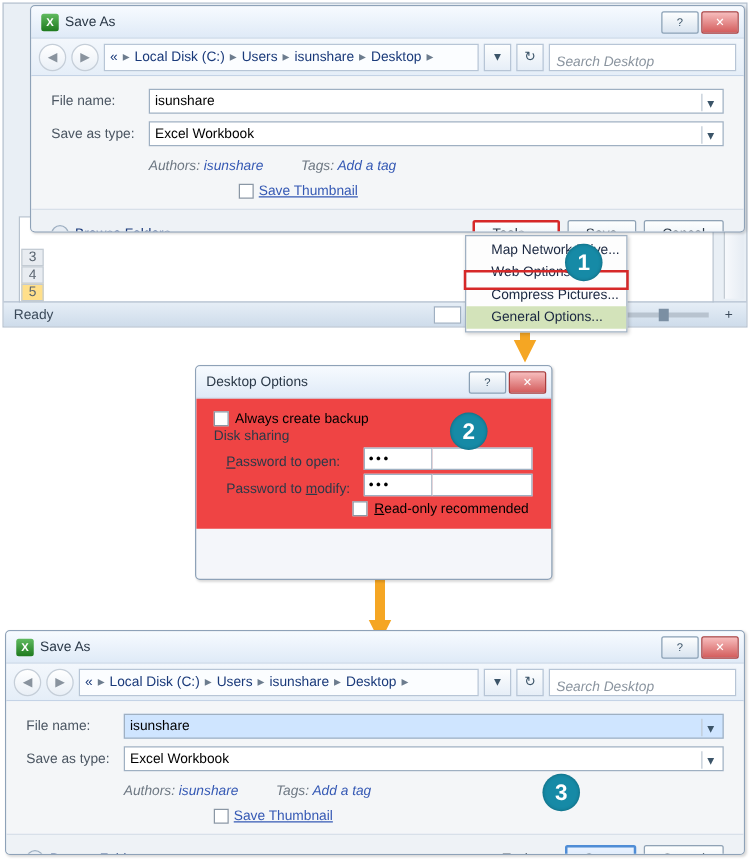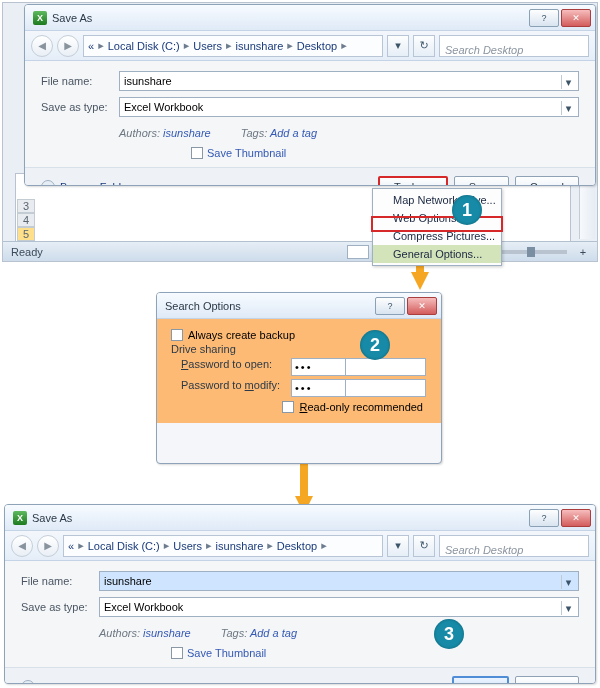--- a/index.html
+++ b/index.html
@@ -17,42 +17,42 @@
   .crumb-box .arr { color:#6c7c8e; padding:0 2px; }
   .sm-btn { width:22px; height:22px; border:1px solid #b7c5d6; background:linear-gradient(#fdfefe,#e6eef7); display:flex; align-items:center; justify-content:center; color:#3b5468; }
   .search-box { width:150px; height:22px; border:1px solid #b7c5d6; background:#fff; display:flex; align-items:flex-end; padding:0 5px; color:#8a949f; font-style:italic; }
   .form-area { padding:6px 16px 4px 16px; background:#f4f6f8; }
   .frow { display:flex; align-items:center; height:24px; margin:2px 0; }
   .frow label { width:70px; text-align:left; margin-right:8px; color:#4b5662; }
   .combo { flex:1; height:20px; border:1px solid #9fb0c2; background:#fff; display:flex; align-items:center; padding:0 4px; position:relative; }
   .combo .chev { position:absolute; right:3px; top:3px; width:14px; height:14px; border-left:1px solid #c0cad5; display:flex; align-items:center; justify-content:center; color:#3b5468; }
   .meta { display:flex; gap:30px; padding:6px 0 4px 78px; color:#6d7782;font-style:italic; }
   .meta .bluelink { color:#3559b4; }
-  .thumb-row { padding:4px 0 4px 150px; display:flex; align-items:flex-end; gap:4px; color:#3559b4; }
+  .thumb-row { padding:4px 0 4px 150px; display:flex; align-items:flex-end; gap:4px; color:#3559b4;text-decoration:underline; }
   .cb { width:12px; height:12px; border:1px solid #8a97a5; background:#fff; }
   .btn-row { display:flex; align-items:center; padding:8px 16px; border-top:1px solid #d8e0e9; background:#eef2f6; }
   .browse { display:flex; align-items:center; gap:5px; color:#1a3a7a; }
   .browse .chev2 { width:14px;height:14px;border:1px solid #9fb0c2;border-radius:50%;background:#e7edf4;display:flex;align-items:center;justify-content:center;font-size:8px;color:#3b5468;}
   .spacer { flex:1; }
   .pbtn { padding:2px 14px; height:22px; border:1px solid #8fa2b5; background:linear-gradient(#fdfefe,#e3ecf5); border-radius:2px; margin-left:6px; display:flex; align-items:center; color:#2b3948; }
   .tools-btn { display:flex; align-items:center; gap:4px; }
   .red-frame { border:2px solid #d62828; }
   .menu-popup { position:absolute; background:#fdfdfd; border:1px solid #9fb0c2; box-shadow:1px 1px 3px rgba(0,0,0,0.2); padding:2px 0; }
   .menu-item { padding:3px 24px 3px 20px; color:#1a2740; white-space:nowrap; }
   .menu-item.hl { background:#d3e3ba; }
   .sheet { background:#fff; border:1px solid #b8c3cf; }
   .status-bar { height:20px; background:linear-gradient(#e6eef6,#cedceb); border-top:1px solid #b2c0d0; display:flex; align-items:center; padding:0 8px; color:#3b4a5a; gap:6px;}
   .view-btn { width:22px;height:14px;border:1px solid #9fb0c2;background:#fff; }
   .zoom-slider { width:80px; height:4px; background:#b8c3cf; position:relative; margin:0 4px;}
   .zoom-slider .knob { position:absolute; width:8px;height:10px; background:#7b8fa3; top:-3px; left:50%;}
   .callout { position:absolute; width:30px; height:30px; border-radius:50%; background:#168aa6; color:#fff; display:flex; align-items:center; justify-content:center; font-size:18px; font-weight:bold; box-shadow:inset 0 0 3px rgba(0,0,0,0.3); }
   .arrow-down { position:absolute; width:0; height:0; border-left:9px solid transparent; border-right:9px solid transparent; border-top:18px solid #f5a623; }
   .arrow-shaft { position:absolute; width:8px; background:#f5a623; }
-  .go-body { padding:10px 14px; background:#fdba74; }
-  .go-body .fld { display:flex; align-items:flex-start; margin:3px 0; }
+  .go-body { padding:10px 14px; background:#ef4444; }
+  .go-body .fld { display:flex; align-items:flex-end; margin:3px 0; }
   .go-body .fld label { width:110px; color:#2b3948; }
   .go-body .fld input { width:55px; height:18px; border:1px solid #9fb0c2; background:#fff; padding:0 3px; letter-spacing:2px;}
   .go-body .fld .after { width:80px; height:18px; border:1px solid #9fb0c2; border-left:none; background:#fff;}
   .go-btns { display:flex; justify-content:center; gap:10px; padding:6px 0 10px 0;}
   .xl-icon { width:14px;height:14px; background:linear-gradient(#5fba5f,#1e7a1e); border-radius:2px; display:flex;align-items:center;justify-content:center;color:#fff;font-size:9px;font-weight:bold;}
   .row-hdr { position:absolute; left:14px; width:18px; background:#e8ecf1; border:1px solid #c3cbd3; text-align:center; color:#5a6570;}
   .row-hdr.sel { background:#ffdf8a;}
   .scroll-v { position:absolute; width:16px; background:linear-gradient(90deg,#f7f9fc,#e6ecf3); border-left:1px solid #c3cbd3;}
 </style>
 </head>
@@ -164,33 +164,33 @@
   <div class="menu-item">Compress Pictures...</div>
   <div class="menu-item hl">General Options...</div>
 </div>
 <div class="red-frame" style="position:absolute; left:371px; top:216px; width:132px; height:16px; pointer-events:none;"></div>
 
 <div class="callout" style="left:452px; top:195px;">1</div>
 
 <div class="window" style="left:156px; top:292px; width:286px; height:172px;">
   <div class="title-bar">
     <div class="title">
-        <span>Search Options</span>
+        <span>Desktop Options</span>
       </div>
     <div class="win-ctrls">
       <span class="wbtn">?</span>
       <span class="wbtn close">✕</span>
     </div>
   </div>
   <div class="go-body">
     <div style="display:flex;align-items:center;gap:5px;margin-bottom:2px;">
       <span class="cb"></span>
       <span>Always create backup</span>
     </div>
-    <div style="color:#2b3948;margin:2px 0 2px 0;">Drive sharing</div>
+    <div style="color:#2b3948;margin:2px 0 2px 0;">Disk sharing</div>
     <div style="padding-left:10px;">
       <div class="fld">
         <label><span style="text-decoration:underline;">P</span>assword to open:</label>
         <input class="red-frame" value="•••" style="">
         <span class="after"></span>
       </div>
       <div class="fld">
         <label>Password to <span style="text-decoration:underline;">m</span>odify:</label>
         <input class="red-frame" value="•••" style="">
         <span class="after"></span>

